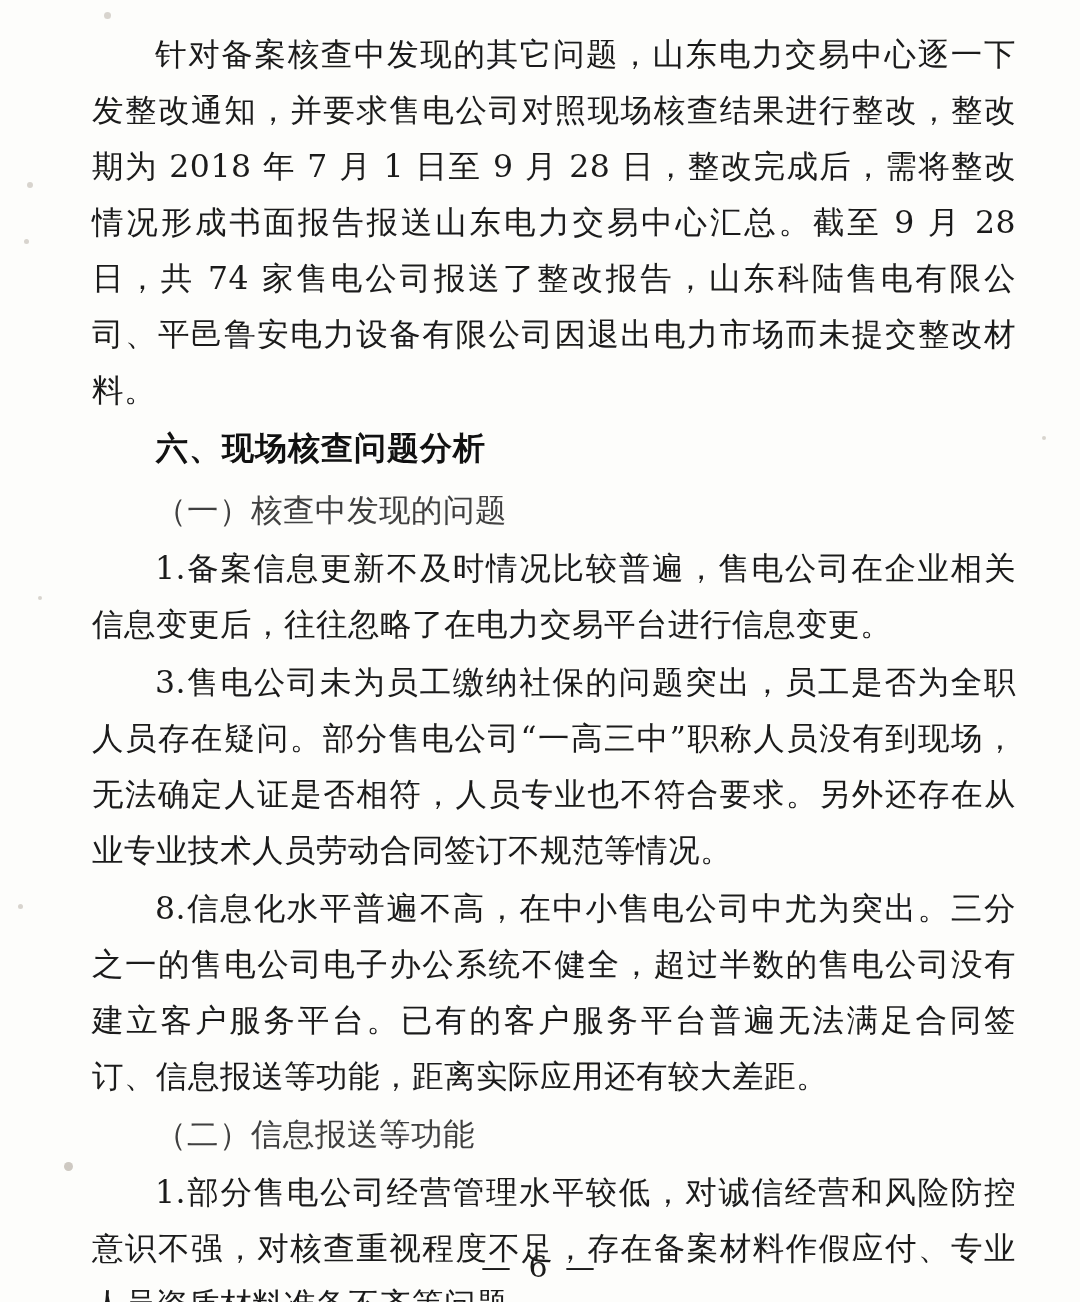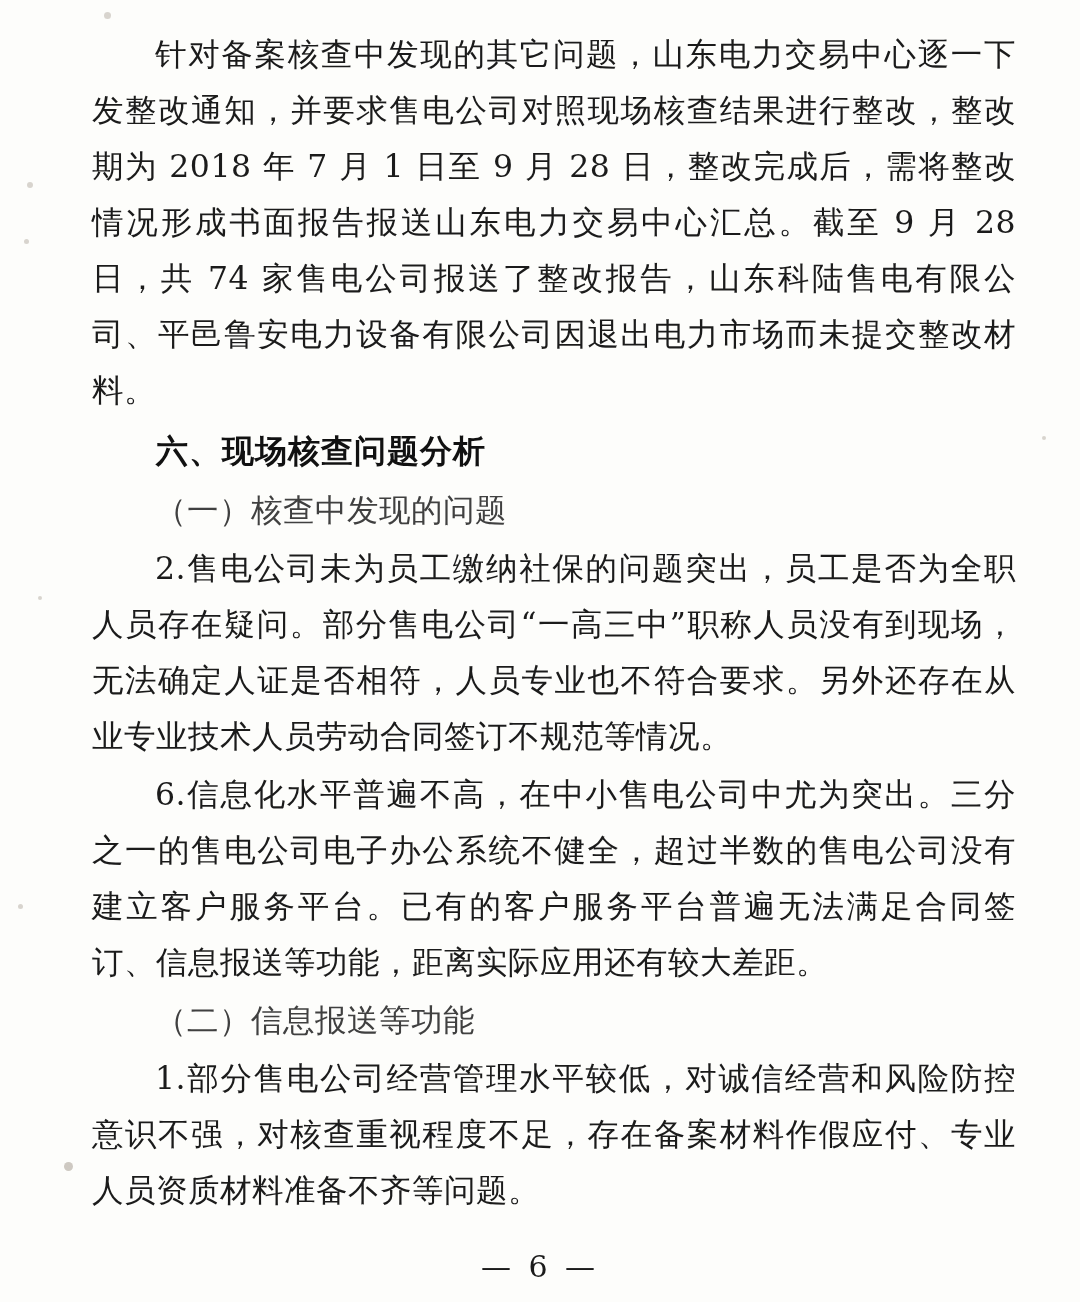--- a/index.html
+++ b/index.html
@@ -50,21 +50,21 @@
   }
 
   p.heading {
     margin: 4px 0 2px 0;
     font-size: 32px;
     line-height: 58px;
     letter-spacing: 1px;
     color: #111111;
     font-weight: bold;
     text-indent: 2em;
-    font-family: Liberation Sans, sans-serif;
+    font-family: Liberation Mono, monospace;
   }
 
   p.subheading {
     margin: 0 0 2px 0;
     font-size: 31.5px;
     line-height: 56px;
     letter-spacing: 0.5px;
     color: #404040;
     text-indent: 2em;
   }
@@ -95,24 +95,25 @@
   <div class="speck" style="left:1042px; top:436px; width:4px; height:4px;"></div>
 
   <div id="doc-body">
 
     <p class="para">针对备案核查中发现的其它问题，山东电力交易中心逐一下发整改通知，并要求售电公司对照现场核查结果进行整改，整改期为 2018 年 7 月 1 日至 9 月 28 日，整改完成后，需将整改情况形成书面报告报送山东电力交易中心汇总。截至 9 月 28 日，共 74 家售电公司报送了整改报告，山东科陆售电有限公司、平邑鲁安电力设备有限公司因退出电力市场而未提交整改材料。</p>
 
     <p class="heading">六、现场核查问题分析</p>
 
     <p class="subheading">（一）核查中发现的问题</p>
 
+    <p class="para">1.备案信息更新不及时情况比较普遍，售电公司在企业相关信息变更后，往往忽略了在电力交易平台进行信息变更。</p>
 
-    <p class="para">2.售电公司未为员工缴纳社保的问题突出，员工是否为全职人员存在疑问。部分售电公司“一高三中”职称人员没有到现场，无法确定人证是否相符，人员专业也不符合要求。另外还存在从业专业技术人员劳动合同签订不规范等情况。</p>
+    <p class="para">3.售电公司未为员工缴纳社保的问题突出，员工是否为全职人员存在疑问。部分售电公司“一高三中”职称人员没有到现场，无法确定人证是否相符，人员专业也不符合要求。另外还存在从业专业技术人员劳动合同签订不规范等情况。</p>
 
-    <p class="para">6.信息化水平普遍不高，在中小售电公司中尤为突出。三分之一的售电公司电子办公系统不健全，超过半数的售电公司没有建立客户服务平台。已有的客户服务平台普遍无法满足合同签订、信息报送等功能，距离实际应用还有较大差距。</p>
+    <p class="para">8.信息化水平普遍不高，在中小售电公司中尤为突出。三分之一的售电公司电子办公系统不健全，超过半数的售电公司没有建立客户服务平台。已有的客户服务平台普遍无法满足合同签订、信息报送等功能，距离实际应用还有较大差距。</p>
 
     <p class="subheading">（二）信息报送等功能</p>
 
     <p class="para">1.部分售电公司经营管理水平较低，对诚信经营和风险防控意识不强，对核查重视程度不足，存在备案材料作假应付、专业人员资质材料准备不齐等问题。</p>
 
   </div>
 
   <div id="page-footer">— 6 —</div>
 
 </div>

